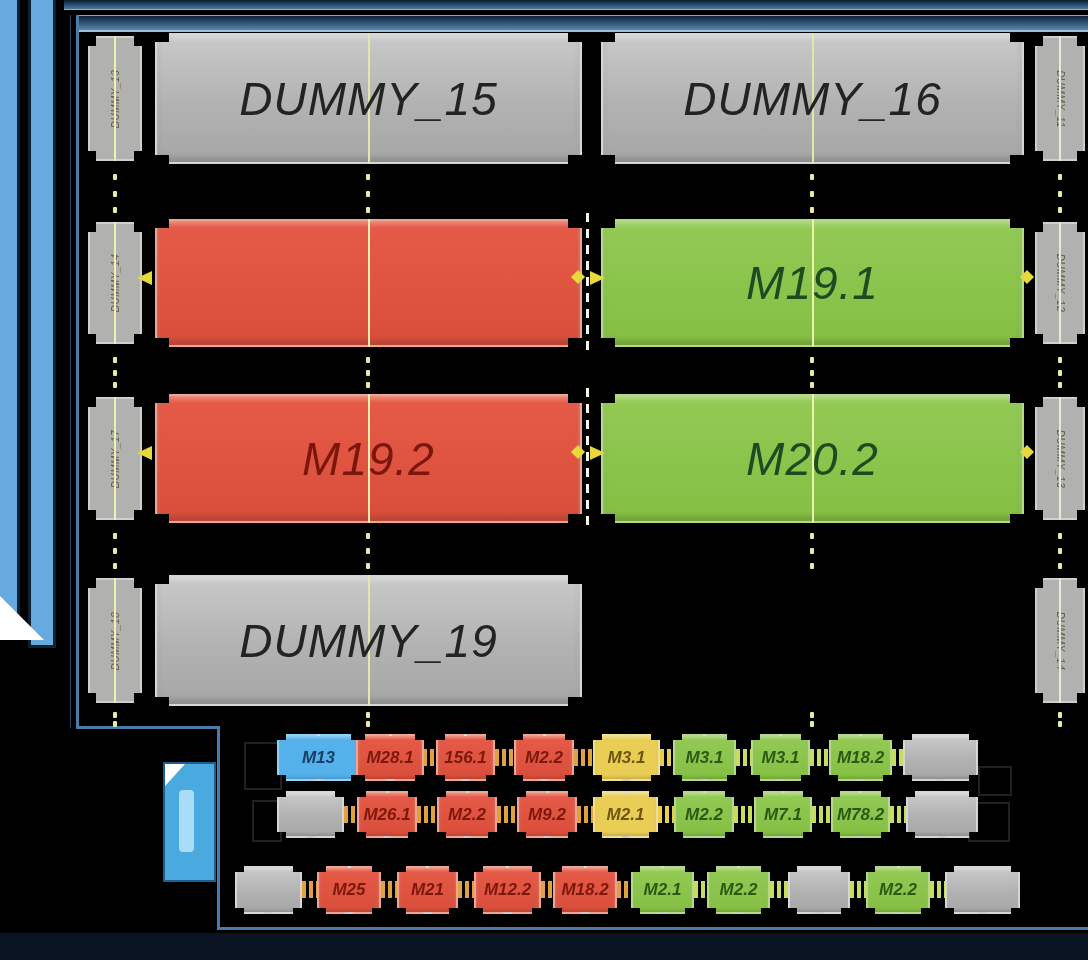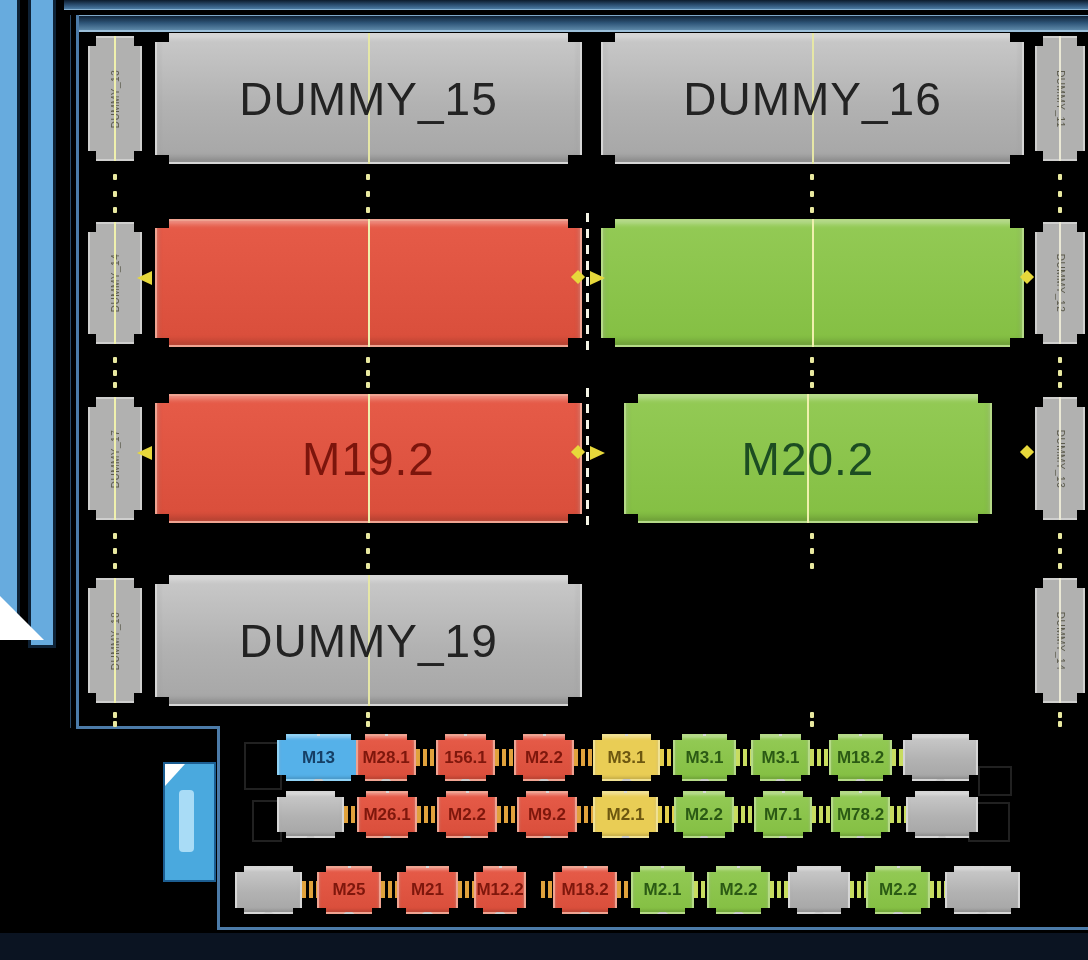--- a/index.html
+++ b/index.html
@@ -20,21 +20,21 @@
   .bottom-strip{position:absolute;background:#0b1422;}
   .orect{position:absolute;border:2px solid #212121;background:transparent;}
 
   
   .block{position:absolute;display:flex;align-items:center;justify-content:center;
          --sx:14px;--sy:9px;
          clip-path:polygon(0 var(--sy),var(--sx) var(--sy),var(--sx) 0,
            calc(100% - var(--sx)) 0,calc(100% - var(--sx)) var(--sy),100% var(--sy),
            100% calc(100% - var(--sy)),calc(100% - var(--sx)) calc(100% - var(--sy)),
            calc(100% - var(--sx)) 100%,var(--sx) 100%,
-           var(--sx) calc(100% - var(--sy)),0 calc(100% - var(--sy)));}
+           var(--sx) calc(100% - var(--sy)),0 calc(100% - var(--sy)));font-style:italic;}
   .big{box-shadow:inset 0 3px 5px rgba(255,255,255,.35), inset 0 -4px 6px rgba(0,0,0,.18);}
   .t-gray{background:linear-gradient(180deg,#c9c9c9 0%,#b2b2b2 55%,#a6a6a6 100%);border:2px solid #d6d6d6;}
   .t-red{background:linear-gradient(180deg,#e65b48 0%,#d94e3b 100%);border:2px solid #efa391;}
   .t-green{background:linear-gradient(180deg,#93ca55 0%,#84bf43 100%);border:2px solid #b5da87;}
   .t-blue{background:#55b1e9;border:2px solid #8fd2f5;}
   .t-yellow{background:#e9cd55;border:2px solid #f0e192;}
   .biglabel{position:relative;z-index:2;font-size:46px;letter-spacing:1px;color:#232323;}
   .t-red .biglabel{color:#7c150c;}
   .t-green .biglabel{color:#1c4d22;}
   .edgeblock{--sx:8px;--sy:10px;background:#b1b1b0;border:2px solid #cfcfce;}
@@ -126,35 +126,36 @@
     </div>
     <div class="block edgeblock" style="left: 1035px; top: 36px; width: 50px; height: 125px;">
       <span class="vlabel down">DUMMY_11</span>
       <div class="vline edge whiteline"></div>
     </div>
     <div class="block big t-red" style="left: 155px; top: 219px; width: 427px; height: 128px;">
       <div class="vline"></div>
     </div>
     <div class="block big t-green" style="left: 601px; top: 219px; width: 423px; height: 128px;">
       <div class="vline"></div>
+      <span class="biglabel">M19.1</span>
     </div>
     <div class="block edgeblock" style="left: 88px; top: 222px; width: 54px; height: 122px;">
       <span class="vlabel">DUMMY_14</span>
       <div class="vline edge"></div>
     </div>
     <div class="block edgeblock" style="left: 1035px; top: 222px; width: 50px; height: 122px;">
       <span class="vlabel down">DUMMY_12</span>
       <div class="vline edge whiteline"></div>
     </div>
     <div class="dashsep" style="left: 586px; top: 213px; width: 3px; height: 140px;"></div>
     <div class="block big t-red" style="left: 155px; top: 394px; width: 427px; height: 129px;">
       <div class="vline"></div>
       <span class="biglabel">M19.2</span>
     </div>
-    <div class="block big t-green" style="left: 624px; top: 394px; width: 368px; height: 129px;">
+    <div class="block big t-green" style="left: 601px; top: 394px; width: 423px; height: 129px;">
       <div class="vline"></div>
       <span class="biglabel">M20.2</span>
     </div>
     <div class="block edgeblock" style="left: 88px; top: 397px; width: 54px; height: 123px;">
       <span class="vlabel">DUMMY_17</span>
       <div class="vline edge"></div>
     </div>
     <div class="block edgeblock" style="left: 1035px; top: 397px; width: 50px; height: 123px;">
       <span class="vlabel down">DUMMY_13</span>
       <div class="vline edge whiteline"></div>
@@ -224,21 +225,21 @@
     <div class="mk mk-ar" style="left: 590px; top: 446px;"></div>
     <div class="mk mk-dm" style="left: 1022px; top: 272px;"></div>
     <div class="mk mk-dm" style="left: 1022px; top: 447px;"></div>
     <div class="conn" style="left: 343px; top: 749px; width: 13px; height: 17px; background: repeating-linear-gradient(90deg, rgb(224, 162, 60) 0px, rgb(224, 162, 60) 4px, transparent 4px, transparent 7px);"></div>
     <div class="block sblock t-blue" style="left: 277px; top: 734px; width: 83px; height: 47px;">
       <div class="stalk"></div>
       <div class="stem" style="height: 10px; bottom: -10px;"></div>
       <span class="slabel">M13</span>
     </div>
     <div class="conn" style="left: 416px; top: 749px; width: 20px; height: 17px; background: repeating-linear-gradient(90deg, rgb(224, 162, 60) 0px, rgb(224, 162, 60) 4px, transparent 4px, transparent 7px);"></div>
-    <div class="block sblock t-red" style="left: 356px; top: 734px; width: 60px; height: 47px; border-radius: 6px;">
+    <div class="block sblock t-red" style="left: 356px; top: 734px; width: 68px; height: 47px; border-radius: 6px;">
       <div class="stalk"></div>
       <div class="stem" style="height: 10px; bottom: -10px;"></div>
       <span class="slabel">M28.1</span>
     </div>
     <div class="conn" style="left: 495px; top: 749px; width: 19px; height: 17px; background: repeating-linear-gradient(90deg, rgb(224, 162, 60) 0px, rgb(224, 162, 60) 4px, transparent 4px, transparent 7px);"></div>
     <div class="block sblock t-red" style="left: 436px; top: 734px; width: 59px; height: 47px;">
       <div class="stalk"></div>
       <div class="stem" style="height: 10px; bottom: -10px;"></div>
       <span class="slabel">156.1</span>
     </div>
@@ -338,21 +339,21 @@
       <div class="stem" style="height: 8px; bottom: -8px;"></div>
       <span class="slabel">M25</span>
     </div>
     <div class="conn" style="left: 458px; top: 881px; width: 16px; height: 17px; background: repeating-linear-gradient(90deg, rgb(224, 162, 60) 0px, rgb(224, 162, 60) 4px, transparent 4px, transparent 7px);"></div>
     <div class="block sblock t-red" style="left: 397px; top: 866px; width: 61px; height: 48px;">
       <div class="stalk"></div>
       <div class="stem" style="height: 8px; bottom: -8px;"></div>
       <span class="slabel">M21</span>
     </div>
     <div class="conn" style="left: 541px; top: 881px; width: 12px; height: 17px; background: repeating-linear-gradient(90deg, rgb(224, 162, 60) 0px, rgb(224, 162, 60) 4px, transparent 4px, transparent 7px);"></div>
-    <div class="block sblock t-red" style="left: 474px; top: 866px; width: 52px; height: 48px;">
+    <div class="block sblock t-red" style="left: 474px; top: 866px; width: 67px; height: 48px;">
       <div class="stalk"></div>
       <div class="stem" style="height: 8px; bottom: -8px;"></div>
       <span class="slabel">M12.2</span>
     </div>
     <div class="conn" style="left: 617px; top: 881px; width: 14px; height: 17px; background: repeating-linear-gradient(90deg, rgb(224, 162, 60) 0px, rgb(224, 162, 60) 4px, transparent 4px, transparent 7px);"></div>
     <div class="block sblock t-red" style="left: 553px; top: 866px; width: 64px; height: 48px;">
       <div class="stalk"></div>
       <div class="stem" style="height: 8px; bottom: -8px;"></div>
       <span class="slabel">M18.2</span>
     </div>

